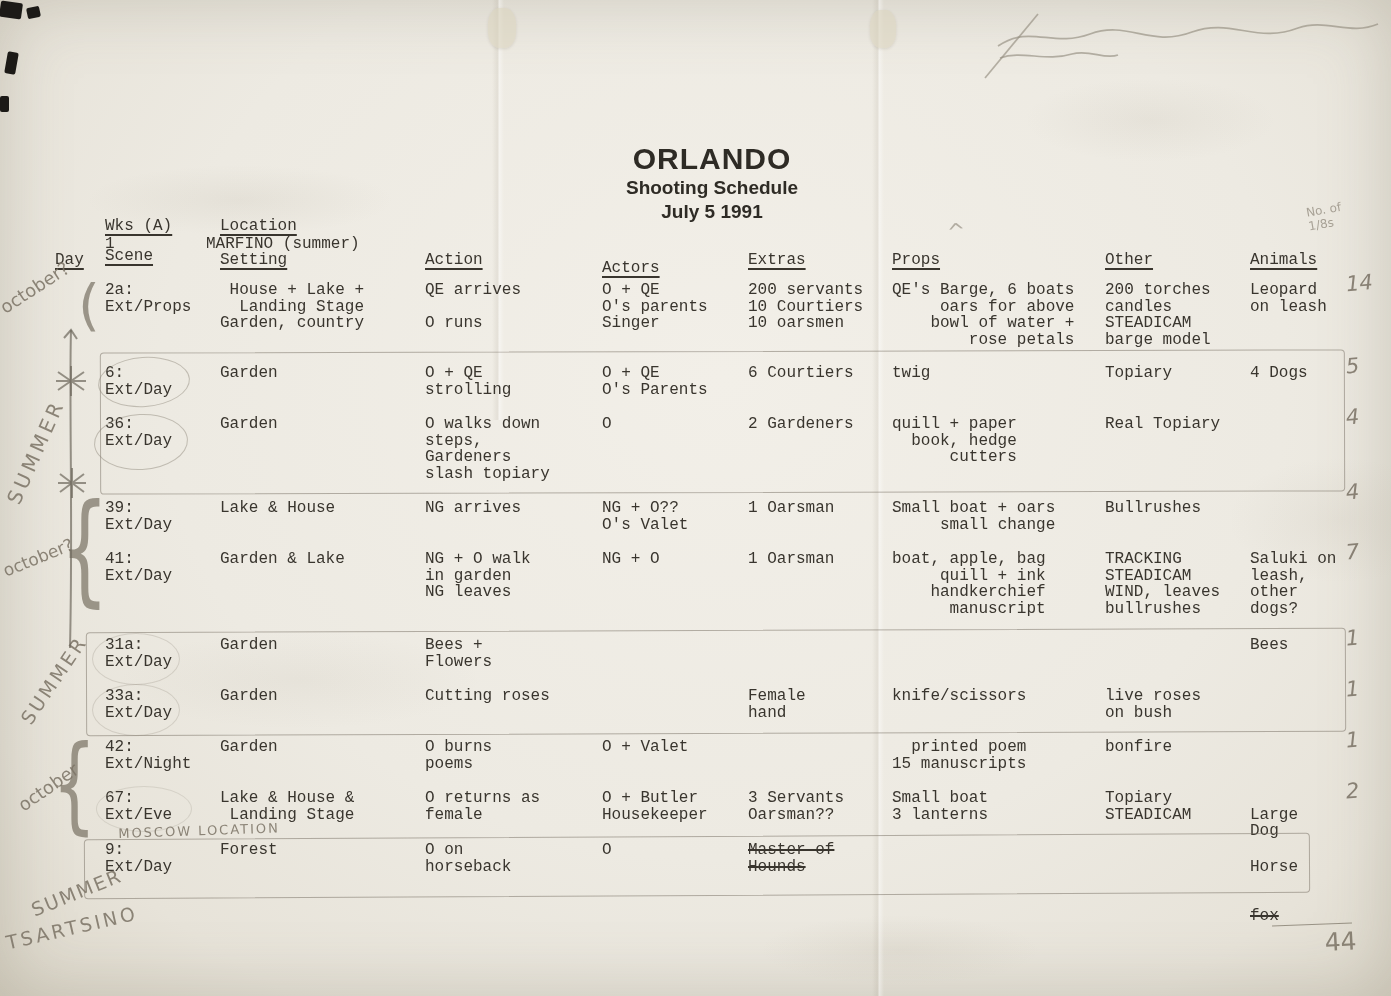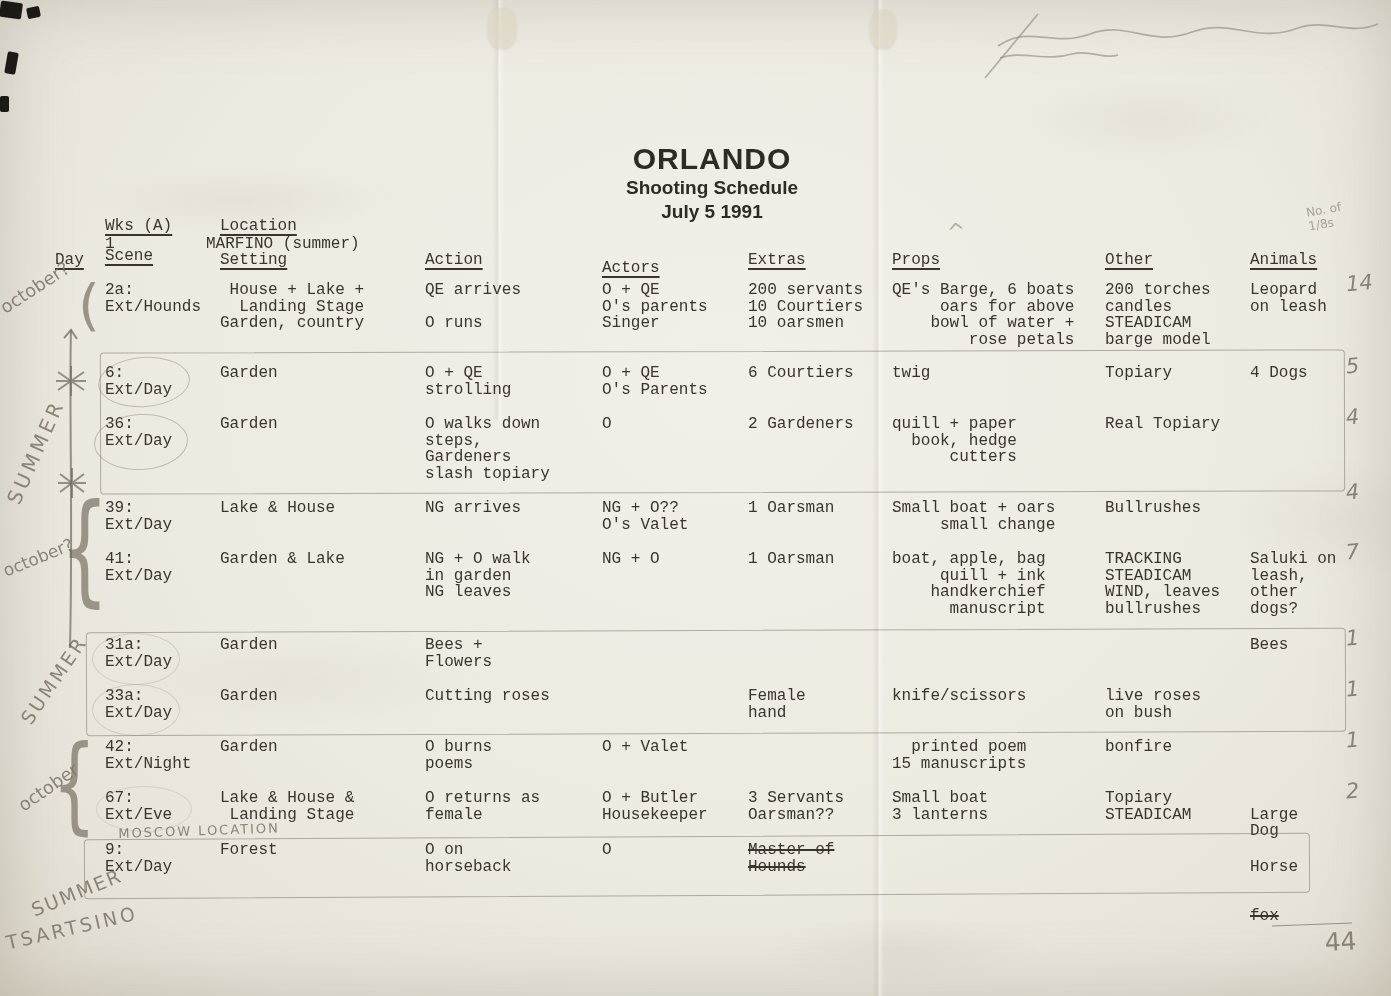--- a/index.html
+++ b/index.html
@@ -77,21 +77,21 @@
   <div class="typed u" style="left:220px;top:252px;">Setting</div>
   <div class="typed u" style="left:425px;top:252px;">Action</div>
   <div class="typed u" style="left:602px;top:252px;margin-top:8px;">Actors</div>
   <div class="typed u" style="left:748px;top:252px;">Extras</div>
   <div class="typed u" style="left:892px;top:252px;">Props</div>
   <div class="typed u" style="left:1105px;top:252px;">Other</div>
   <div class="typed u" style="left:1250px;top:252px;">Animals</div>
 
   <div class="row" style="top:282px;">
     <div class="cell col-scene">2a:
-Ext/Hounds</div>
+Ext/Props</div>
     <div class="cell col-setting">House + Lake +
 Landing Stage
 Garden, country</div>
     <div class="cell col-action">QE arrives
 
 O runs</div>
     <div class="cell col-actors">O + QE
 O's parents
 Singer</div>
     <div class="cell col-extras">200 servants

